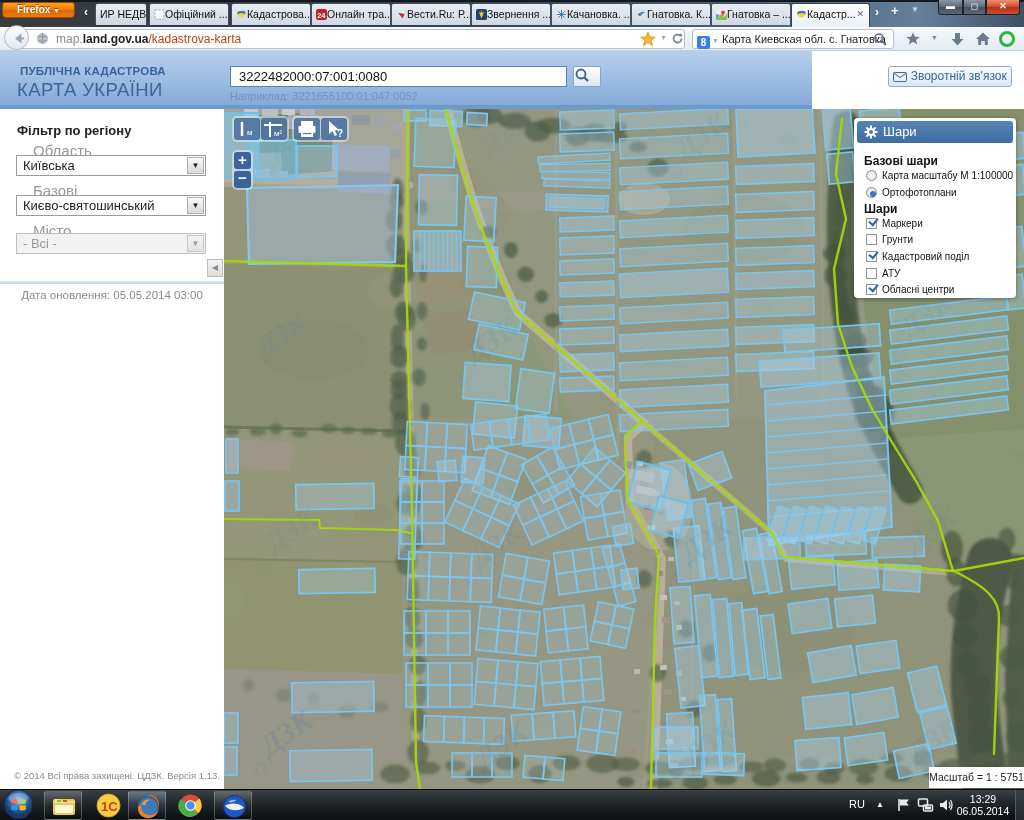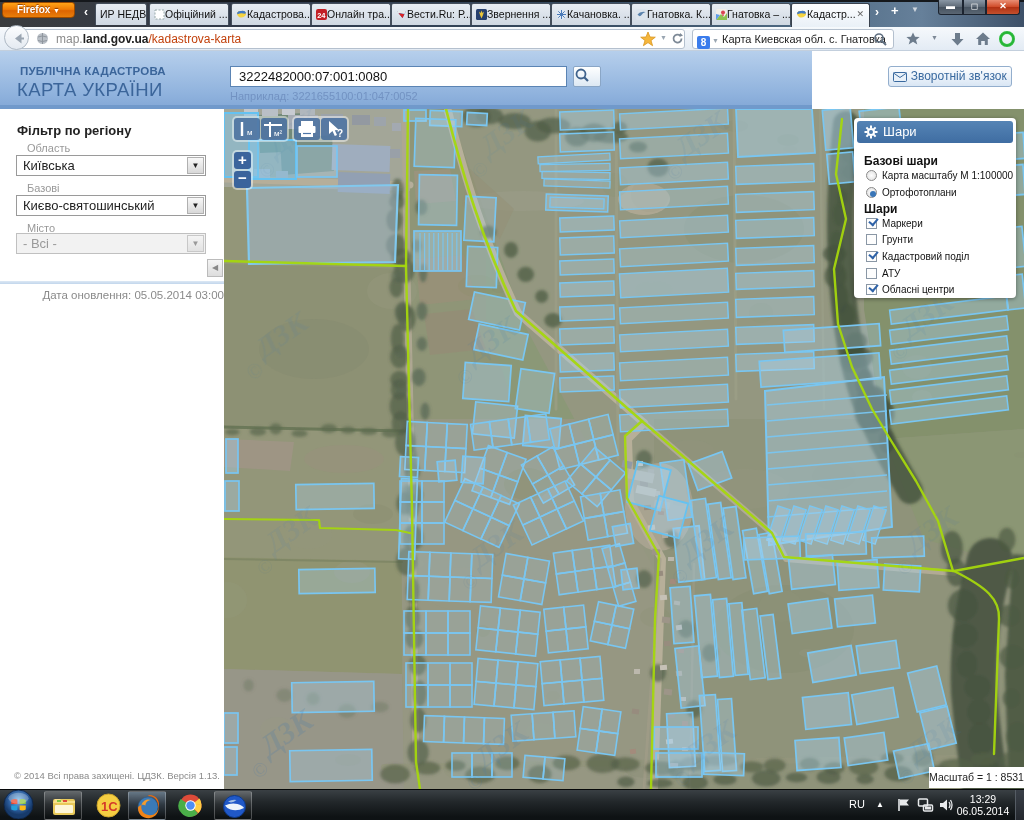--- a/index.html
+++ b/index.html
@@ -44,31 +44,31 @@
  border:1px solid #5b84b4;font-size:13px;color:#111;line-height:19px;padding-left:8px}
 #srchbtn{position:absolute;left:573px;top:15px;width:28px;height:21px;
  background:linear-gradient(#feffff,#dde8f3);border:1px solid #8aa6c6;border-radius:2px;text-align:center}
 #example{position:absolute;left:230px;top:39px;font-size:11px;color:#7292c2}
 #fbbtn{position:absolute;left:888px;top:15px;width:124px;height:21px;
  background:linear-gradient(#fdfeff,#d9e6f4);border:1px solid #93aecd;border-radius:3px;
  font-size:12px;color:#39699f;text-align:center;line-height:19px}
 
 #sidebar{position:absolute;left:0;top:109px;width:224px;height:680px;background:#fff}
 #sidebar h3{font-size:13px;color:#222;position:absolute;left:17px;top:14px}
-.slabel{position:absolute;left:27px;font-size:11px;color:#999}
+.slabel{position:absolute;left:33px;font-size:15px;color:#999}
 .sel{position:absolute;left:16px;width:190px;height:21px;border:1px solid #9a9a9a;background:#fff;
  font-size:13px;color:#222;line-height:19px;padding-left:6px}
 .sel .dd{position:absolute;right:1px;top:1px;width:17px;height:17px;background:linear-gradient(#f8f8f8,#d8d8d8);
  border:1px solid #b0b0b0;text-align:center;line-height:15px;font-size:8px;color:#222}
 .sel.dis{background:#f2f2f2;color:#9a9a9a;border-color:#c0c0c0}
 .sel.dis .dd{color:#999;background:linear-gradient(#f4f4f4,#e2e2e2);border-color:#c8c8c8}
 #collapse{position:absolute;left:207px;top:150px;width:16px;height:18px;background:linear-gradient(#f4f4f4,#ddd);
  border:1px solid #bbb;font-size:8px;color:#888;text-align:center;line-height:16px}
 #sep{position:absolute;left:0;top:172px;width:224px;height:3px;background:linear-gradient(#dce8f4,#c2d6ec)}
-#dateupd{position:absolute;left:0;top:180px;width:224px;text-align:right;font-size:11.5px;color:#8a8a8a}
+#dateupd{position:absolute;left:0;top:180px;width:224px;text-align:center;font-size:11.5px;color:#8a8a8a}
 #copyr{position:absolute;left:14px;top:661px;font-size:9.5px;color:#8a8a8a;white-space:nowrap}
 
 #map{position:absolute;left:224px;top:109px;width:800px;height:680px;overflow:hidden;background:#85886e}
 
 .tbgrp{position:absolute;background:rgba(255,255,255,0.45);border-radius:5px;padding:2px;display:flex;gap:1px}
 .tbbtn{width:26px;height:22px;background:rgba(62,102,153,0.82);border-radius:3px;position:relative}
 .zbtn{width:17px;height:17px;background:#3b649c;border-radius:3px;color:#fff;text-align:center;
  font-size:15px;font-weight:bold;line-height:15px}
 
 #layers{position:absolute;left:630px;top:9px;width:162px;height:180px;background:#fff;border-radius:4px;
@@ -993,21 +993,21 @@
    <div class="bold" style="top:36px">Базові шари</div>
    <div class="it" style="top:52px"><span class="rad"></span>Карта масштабу М 1:100000</div>
    <div class="it" style="top:69px"><span class="rad on"></span>Ортофотоплани</div>
    <div class="bold" style="top:84px">Шари</div>
    <div class="it" style="top:100px"><span class="cb on"></span>Маркери</div>
    <div class="it" style="top:116px"><span class="cb"></span>Грунти</div>
    <div class="it" style="top:133px"><span class="cb on"></span>Кадастровий поділ</div>
    <div class="it" style="top:150px"><span class="cb"></span>АТУ</div>
    <div class="it" style="top:166px"><span class="cb on"></span>Обласні центри</div>
  </div>
- <div id="scalebox">Масштаб = 1 : 8531</div>
+ <div id="scalebox">Масштаб = 1 : 5751</div>
 </div>
 
 <div id="taskbar">
  <div class="abs" style="left:5px;top:1px;transform:scale(1.12)">
         <svg width="27" height="27" viewBox="0 0 27 27">
           <defs>
             <radialGradient id="ob" cx="0.5" cy="0.35">
               <stop offset="0" stop-color="#7db9e8"></stop>
               <stop offset="0.7" stop-color="#2a5a9a"></stop>
               <stop offset="1" stop-color="#173a6a"></stop>

